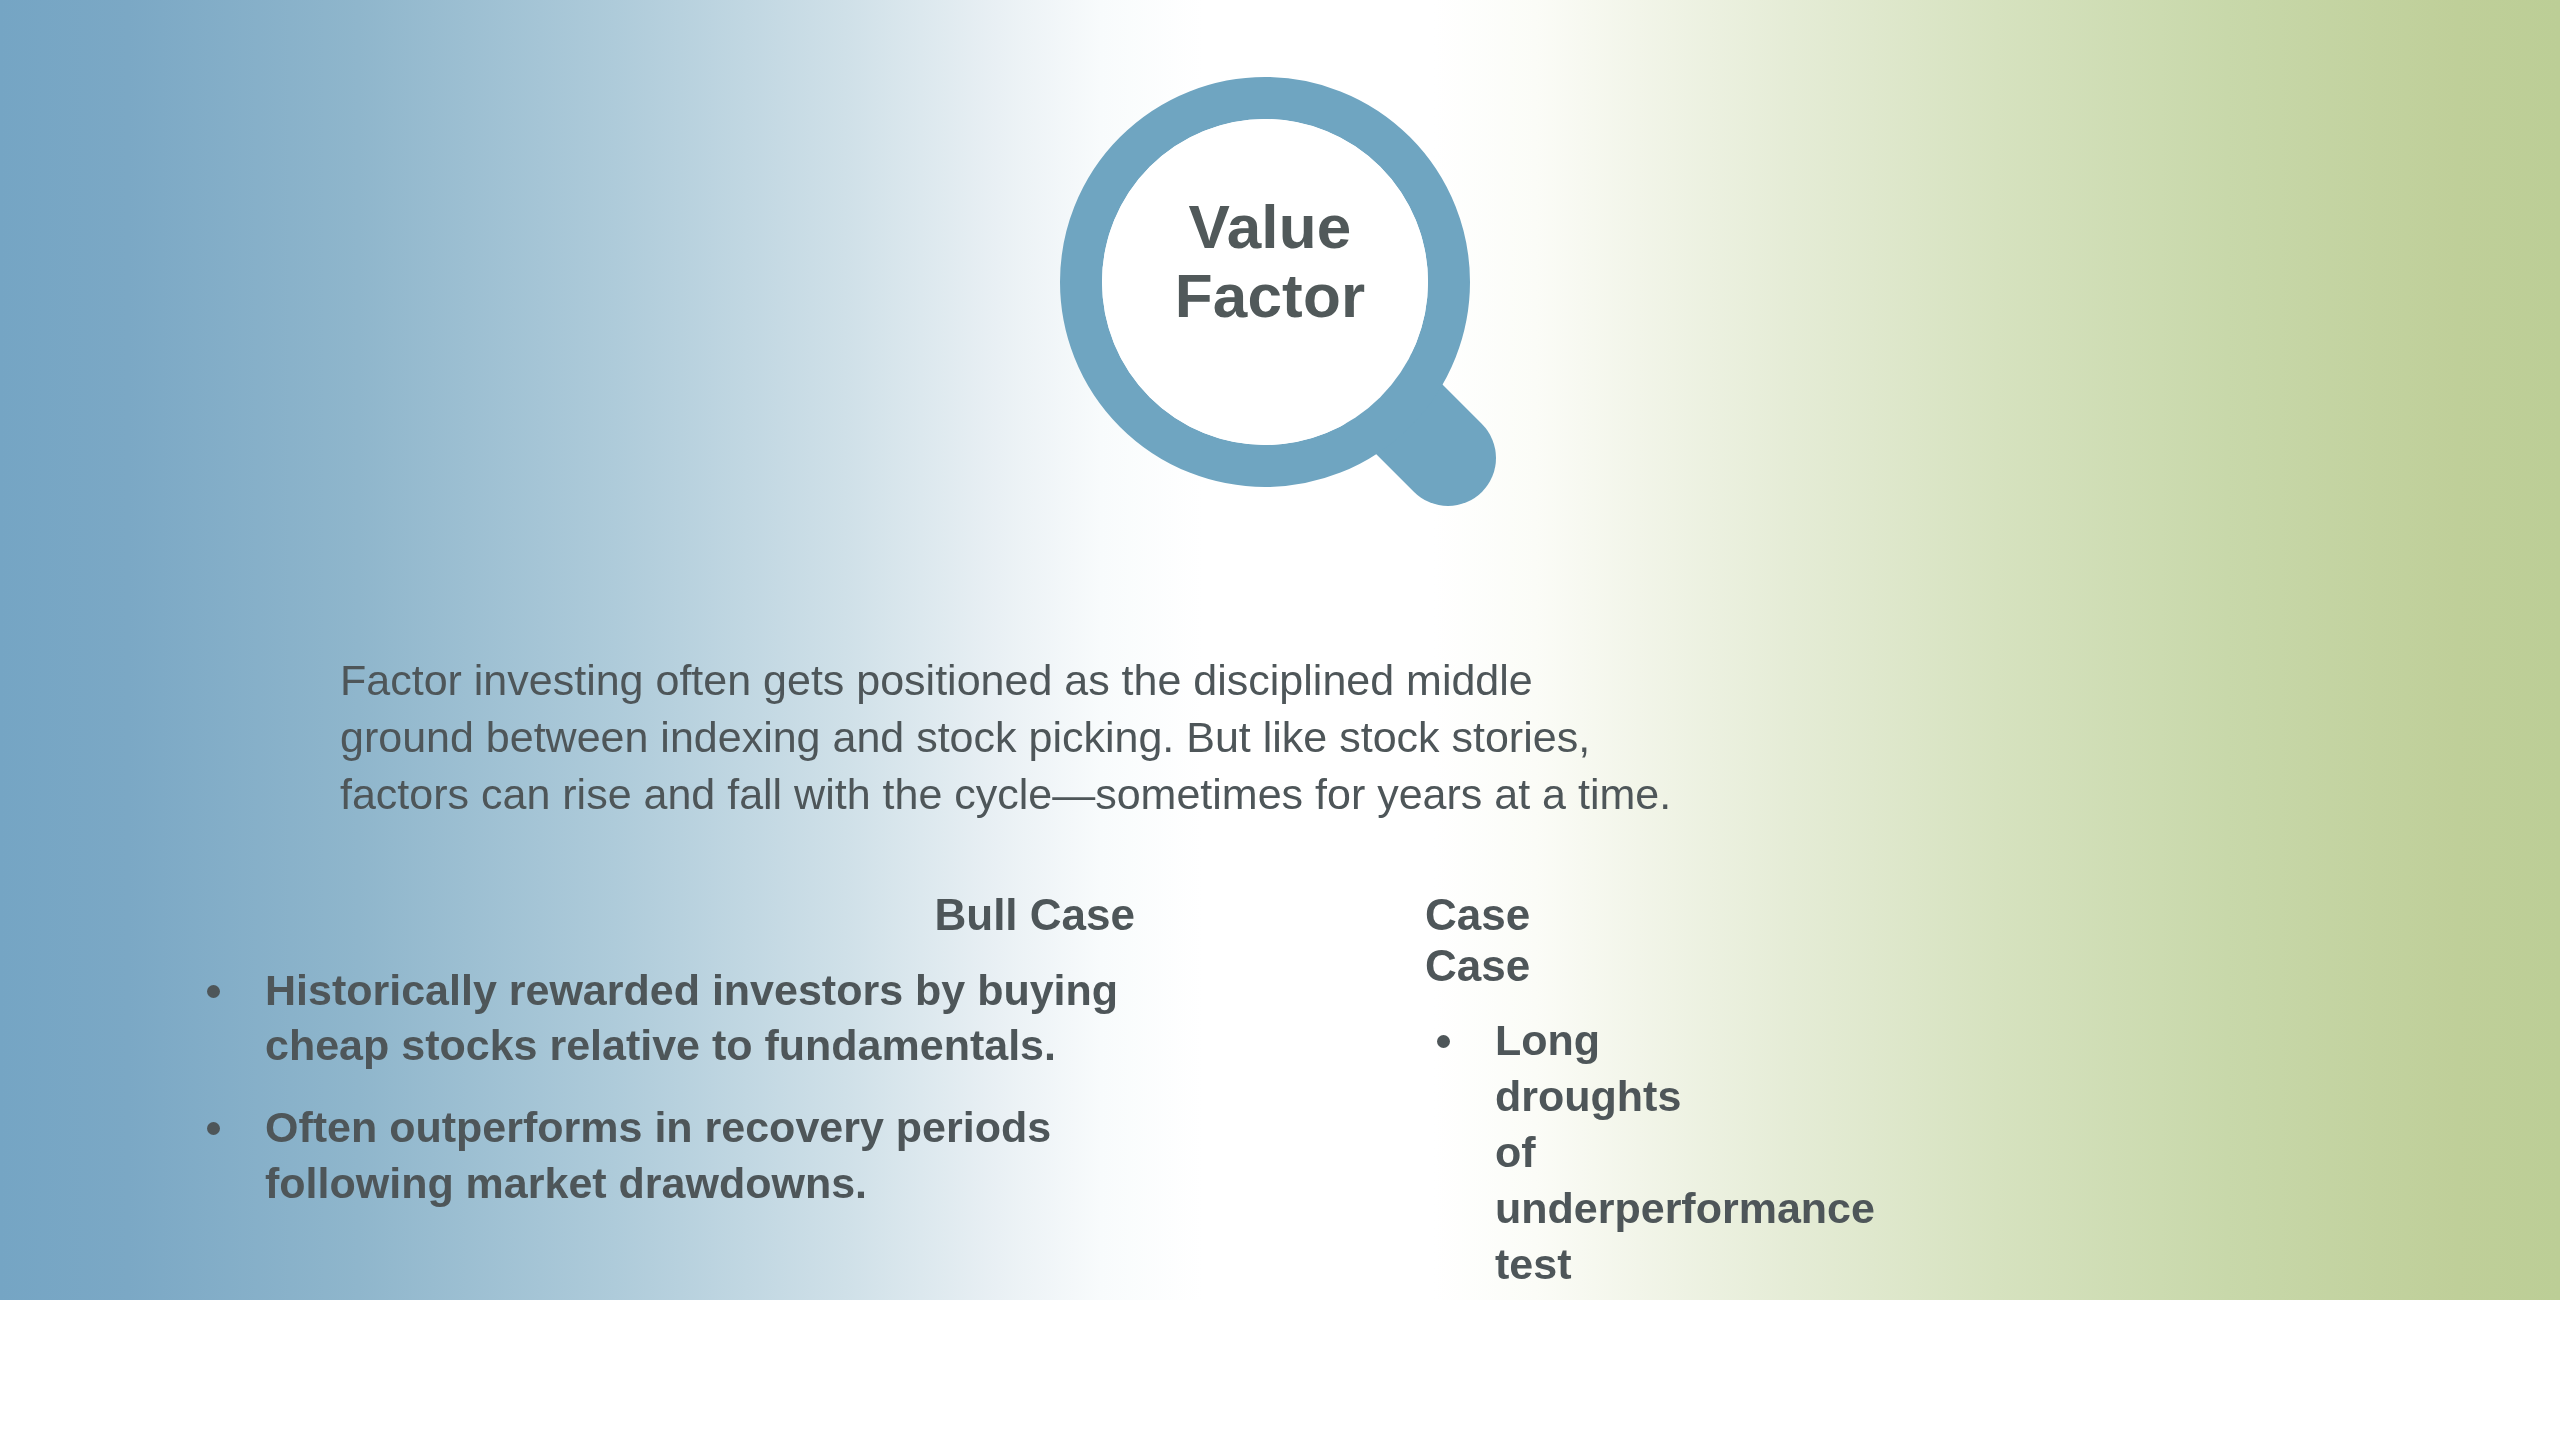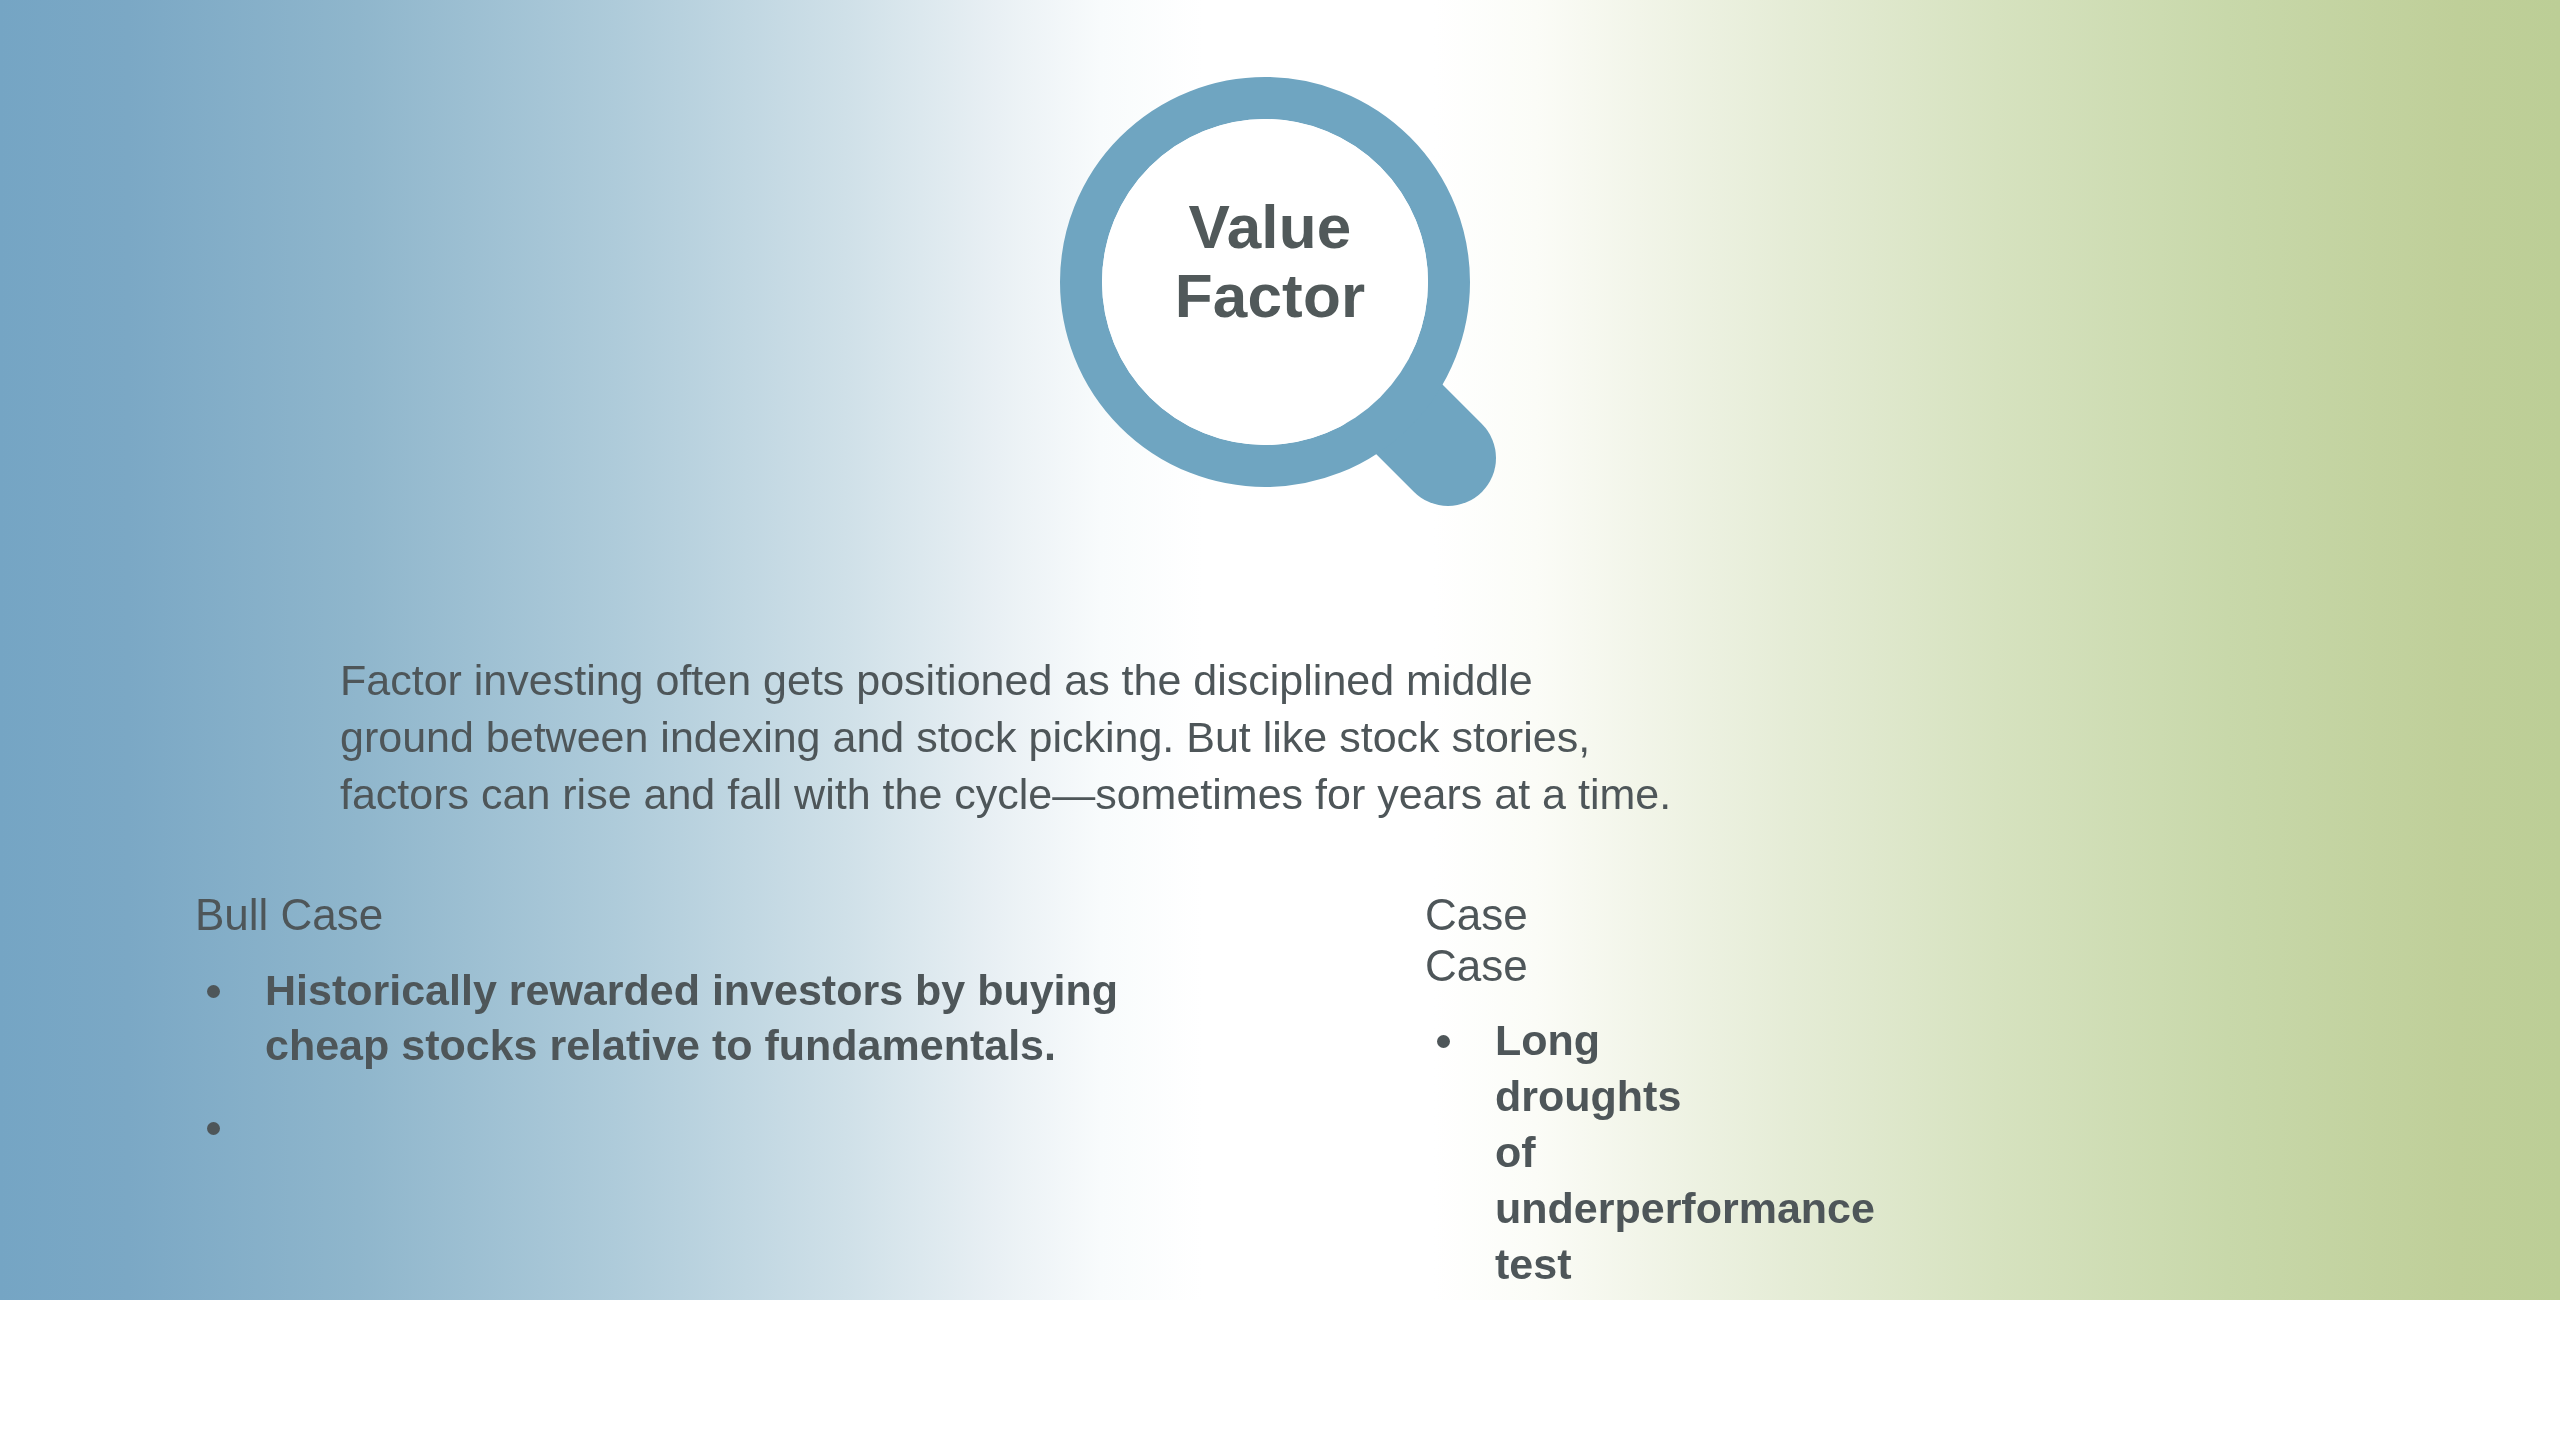--- a/index.html
+++ b/index.html
@@ -100,23 +100,23 @@
     padding-right: 55px;
   }
   .column.bear {
     width: 1330px;
     padding-left: 1425px;
     padding-right: 60px;
     margin-left: -1230px;
   }
   .col-heading {
     font-size: 44px;
-    font-weight: normal;
+    font-weight: bold;
     color: #4e5659;
-    text-align: left;
+    text-align: right;
     margin: 0 0 22px 0;
     line-height: 1.15;
   }
   .bull .col-heading { padding-right: 40px; }
   .bear .col-heading { padding-right: 10px; }
 
   ul.bullets {
     list-style: none;
     margin: 0;
     padding: 0;
@@ -166,20 +166,21 @@
 
     <div class="column bull">
       <div class="col-heading">Bull Case</div>
       <ul class="bullets">
         <li>
           <span class="dot"></span>
           <span>Historically rewarded investors by buying cheap stocks relative to fundamentals.</span>
         </li>
         <li>
           <span class="dot"></span>
+          <span>Often outperforms in recovery periods following market drawdowns.</span>
         </li>
       </ul>
     </div>
 
     <div class="column bear">
       <div class="col-heading">Case Case</div>
       <ul class="bullets">
         <li>
           <span class="dot"></span>
           <span>Long droughts of underperformance test client patience and advisor conviction.</span>

